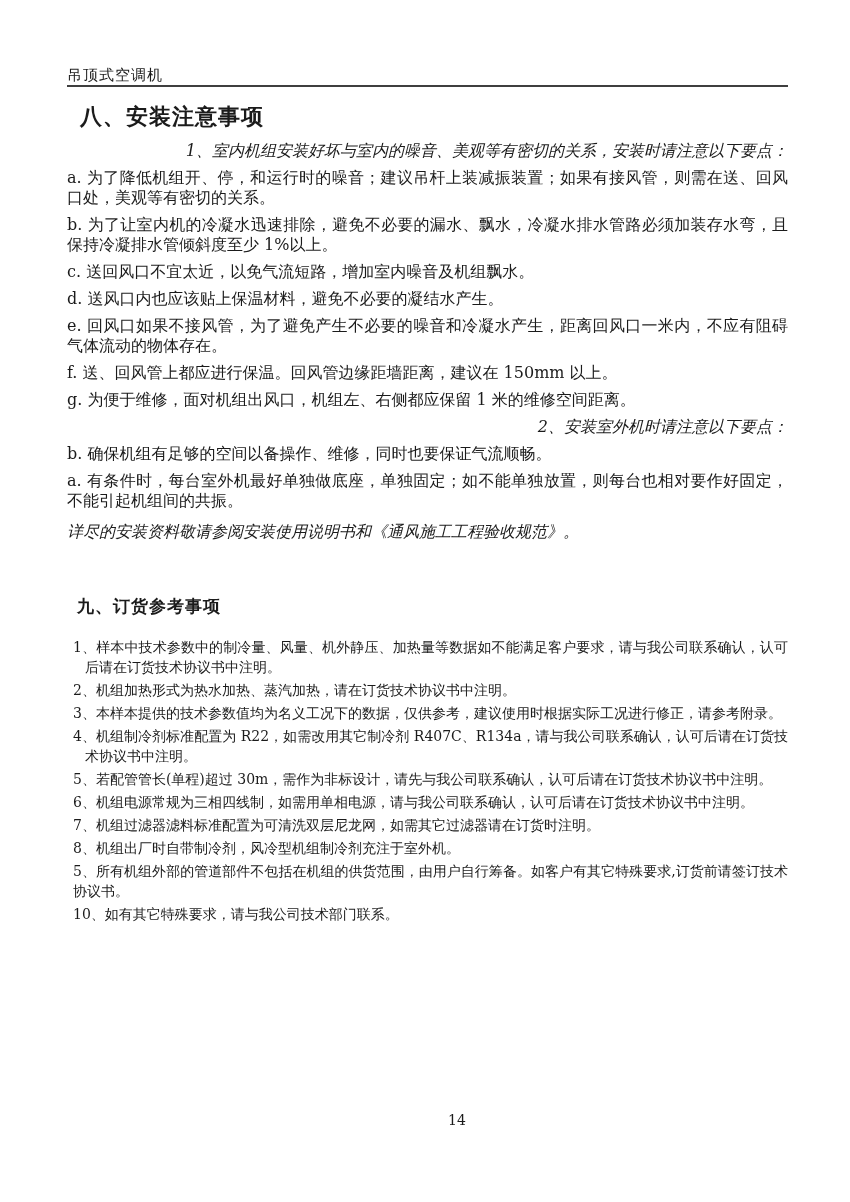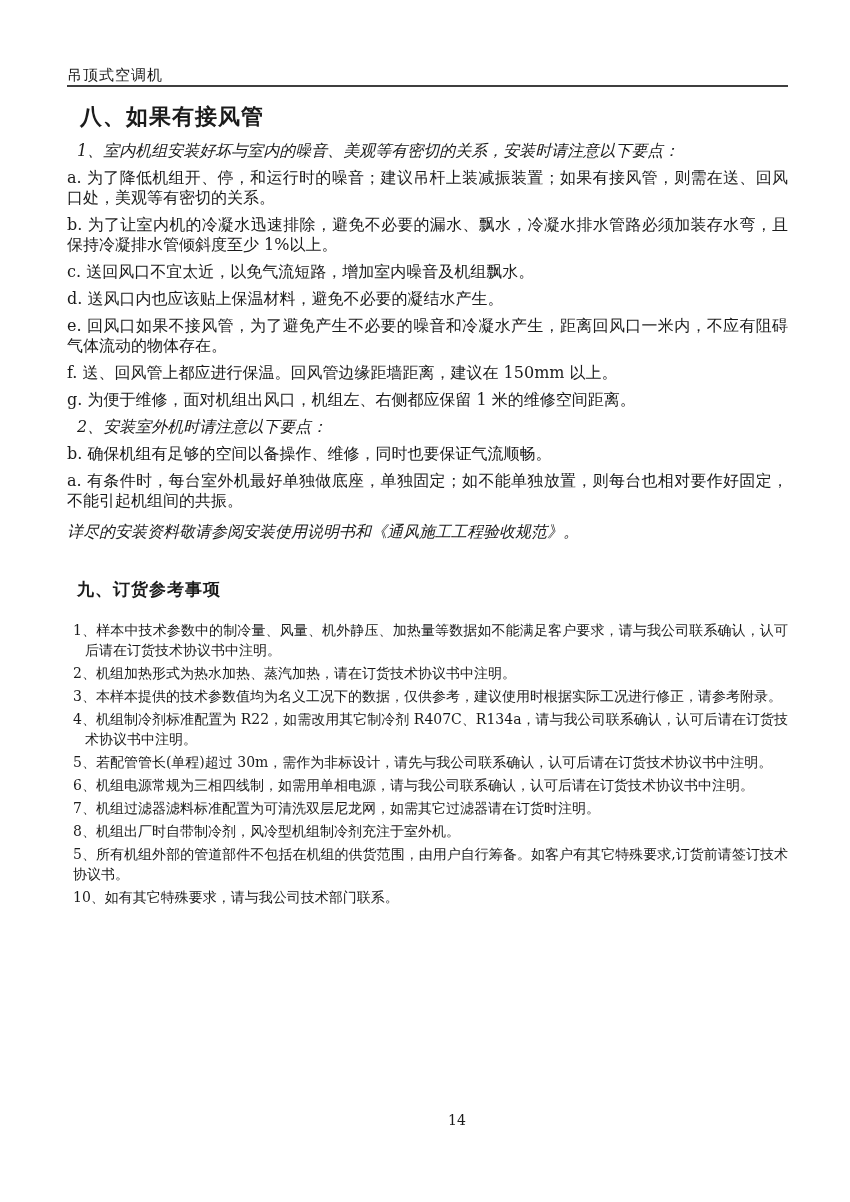--- a/index.html
+++ b/index.html
@@ -28,28 +28,29 @@
     font-weight: bold;
     letter-spacing: 1px;
     margin: 16px 0 10px 13px;
     line-height: 28px;
   }
   .h2 {
     font-family: "DejaVu Sans", "Liberation Sans", sans-serif;
     font-size: 17px;
     font-weight: bold;
     letter-spacing: 1px;
-    margin: 36px 0 20px 10px;
+    margin: 53px 0 20px 10px;
     line-height: 22px;
   }
   .intro {
     font-style: italic;
     font-size: 16px;
     line-height: 20px;
     margin: 0 0 7px 10px;
+    text-align: right;
   }
   .para-group p.para {
     font-size: 16px;
     line-height: 20px;
     margin: 0 0 7px 0;
     text-align: justify;
   }
   .note {
     font-size: 16px;
     font-weight: normal;
@@ -82,21 +83,21 @@
 </head>
 <body>
 
 <div class="page">
 
   <div class="running-header">
     <span>吊顶式空调机</span>
   </div>
 
   <div>
-    <div class="h1">八、如果有接风管</div>
+    <div class="h1">八、安装注意事项</div>
 
     <p class="intro">1、室内机组安装好坏与室内的噪音、美观等有密切的关系，安装时请注意以下要点：</p>
 
     <div class="para-group">
         <p class="para">a. 为了降低机组开、停，和运行时的噪音；建议吊杆上装减振装置；如果有接风管，则需在送、回风口处，美观等有密切的关系。</p>
         <p class="para">b. 为了让室内机的冷凝水迅速排除，避免不必要的漏水、飘水，冷凝水排水管路必须加装存水弯，且保持冷凝排水管倾斜度至少 1%以上。</p>
         <p class="para">c. 送回风口不宜太近，以免气流短路，增加室内噪音及机组飘水。</p>
         <p class="para">d. 送风口内也应该贴上保温材料，避免不必要的凝结水产生。</p>
         <p class="para">e. 回风口如果不接风管，为了避免产生不必要的噪音和冷凝水产生，距离回风口一米内，不应有阻碍气体流动的物体存在。</p>
         <p class="para">f. 送、回风管上都应进行保温。回风管边缘距墙距离，建议在 150mm 以上。</p>

